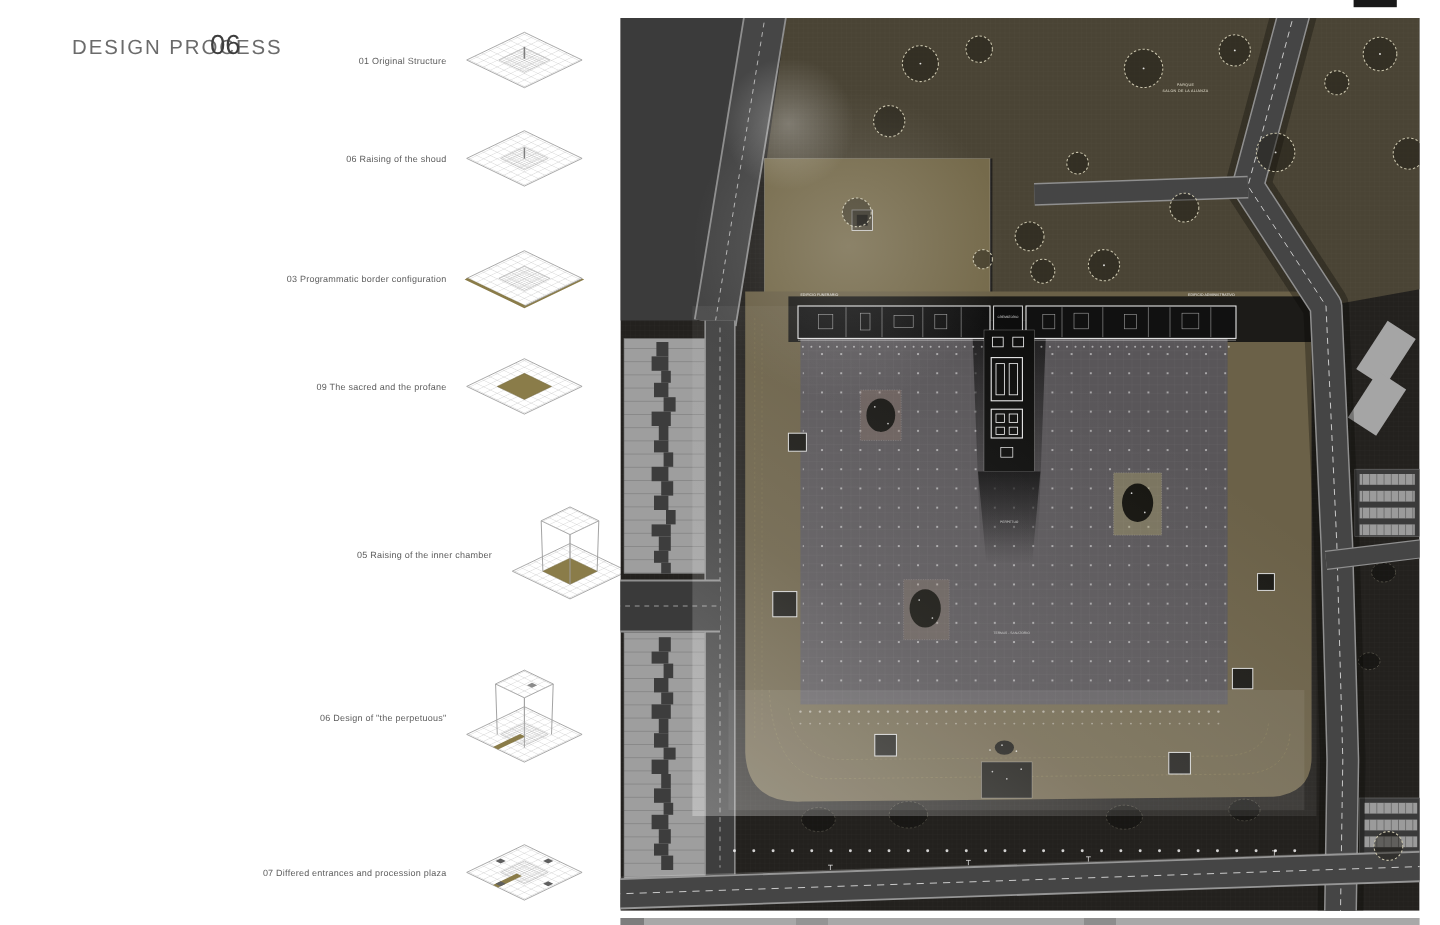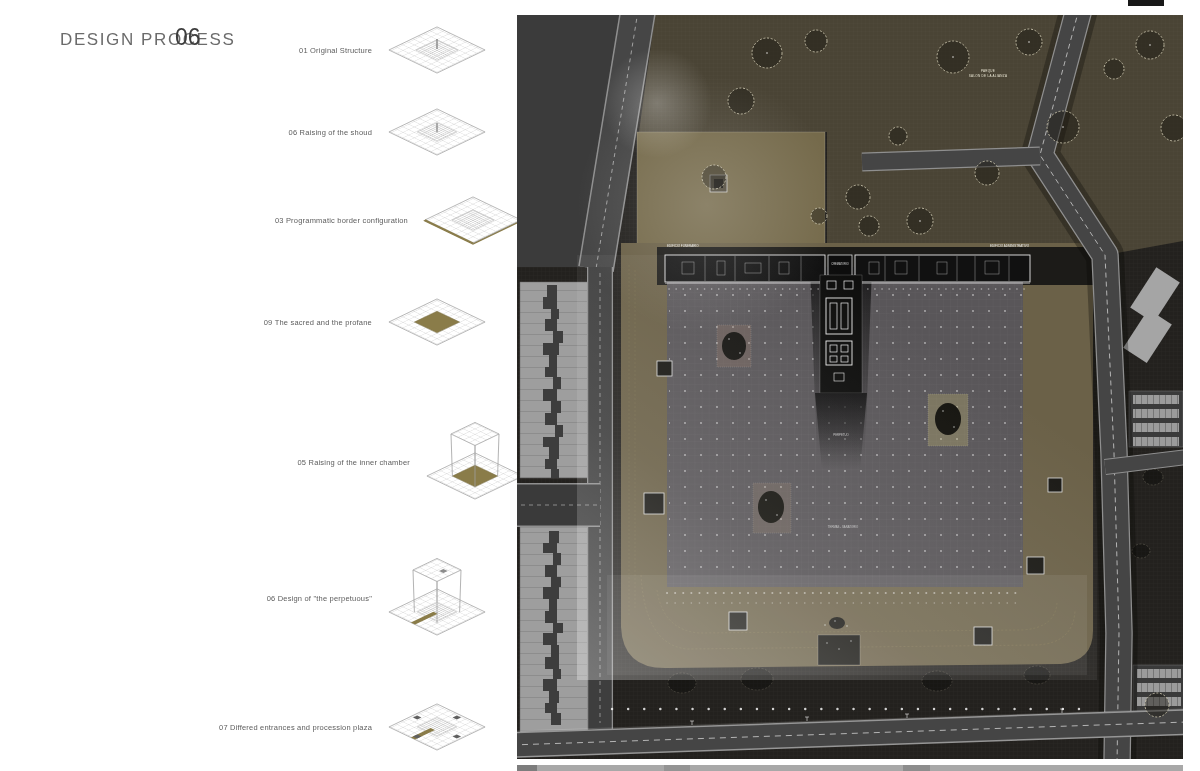--- a/index.html
+++ b/index.html
@@ -59,21 +59,21 @@
     <svg class="diag" viewBox="0 0 110 64">
       <g transform="translate(55,32) scale(1,0.48) rotate(45)">
         <rect x="-34" y="-34" width="68" height="68" fill="#ffffff" stroke="#9a9a9a" stroke-width="0.8"></rect>
         <rect x="-34" y="-34" width="68" height="68" fill="url(#wg)"></rect>
         <rect x="-14" y="-14" width="28" height="28" fill="url(#wgd)" stroke="#a5a5a5" stroke-width="0.5"></rect>
       </g>
       <line x1="55" y1="23" x2="55" y2="32" stroke="#7d7d7d" stroke-width="1.2"></line>
     </svg>
   </div>
 
-  <div class="step" style="top:188px;height:64px;margin-left:36px;">
+  <div class="step" style="top:200px;height:64px;">
     <span class="step-label">03 Programmatic border configuration</span>
     <svg class="diag" viewBox="0 0 110 64">
       <g transform="translate(55,32) scale(1,0.48) rotate(45)">
         <path d="M-34,34 L34,34 L34,-34" fill="none" stroke="#8a7c49" stroke-width="5"></path>
         <rect x="-34" y="-34" width="68" height="68" fill="#ffffff" stroke="#9a9a9a" stroke-width="0.8"></rect>
         <rect x="-34" y="-34" width="68" height="68" fill="url(#wg)"></rect>
         <rect x="-15" y="-15" width="30" height="30" fill="url(#wgd)" stroke="#a5a5a5" stroke-width="0.5"></rect>
         <path d="M-34,34 L34,34" stroke="#8a7c49" stroke-width="2.5"></path>
       </g>
     </svg>

